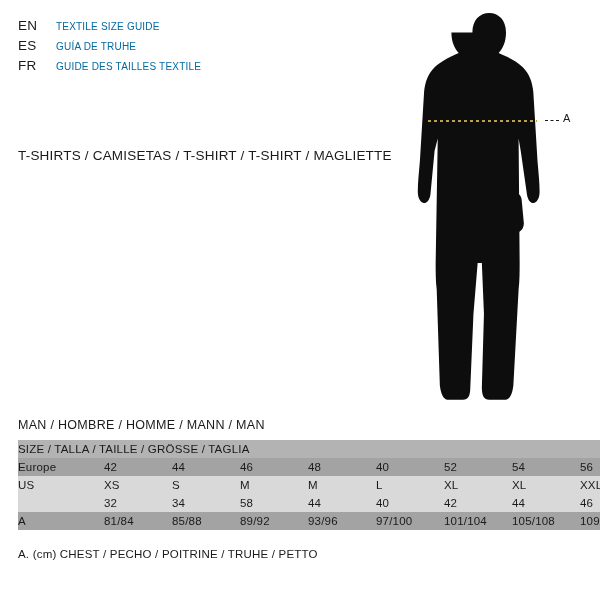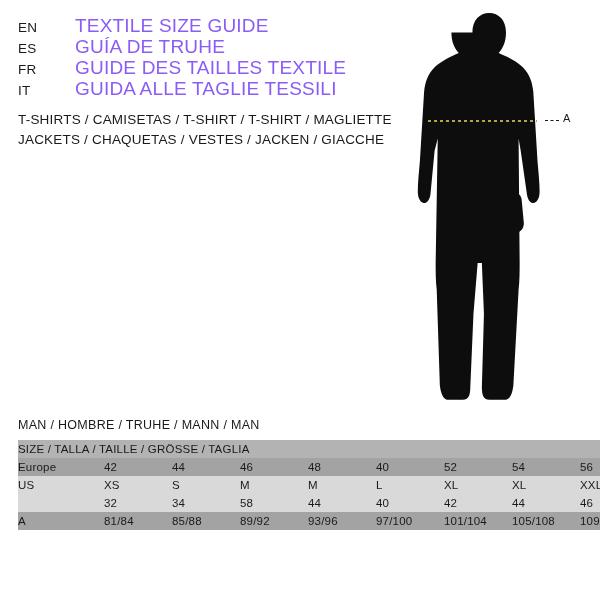--- a/index.html
+++ b/index.html
@@ -36,39 +36,39 @@
     font-size: 13.5px;
     letter-spacing: 0.2px;
   }
   .lang-code {
     width: 38px;
     flex: 0 0 38px;
     font-size: 13.5px;
     color: #1a1a1a;
   }
   .lang-text {
-    font-size: 19px;
-    color: #8b5cf6;
-    white-space: nowrap;
-    margin-left: 19px;
+    font-size: 10px;
+    color: #0369a1;
+    white-space: nowrap;
   }
 
   
   .categories {
     position: absolute;
     left: 18px;
     top: 110px;
     width: 400px;
   }
   .cat-line {
     font-size: 13.5px;
     line-height: 20px;
     letter-spacing: 0.2px;
     white-space: nowrap;
     color: #1a1a1a;
+    margin-top: 36px;
   }
 
   
   .figure-wrap {
     position: absolute;
     left: 400px;
     top: 8px;
     width: 200px;
     height: 400px;
   }
@@ -159,29 +159,24 @@
       <span class="lang-text">TEXTILE SIZE GUIDE</span>
     </div>
     <div class="lang-row">
       <span class="lang-code">ES</span>
       <span class="lang-text">GUÍA DE TRUHE</span>
     </div>
     <div class="lang-row">
       <span class="lang-code">FR</span>
       <span class="lang-text">GUIDE DES TAILLES TEXTILE</span>
     </div>
-    <div class="lang-row">
-      <span class="lang-code">IT</span>
-      <span class="lang-text">GUIDA ALLE TAGLIE TESSILI</span>
-    </div>
   </div>
 
   <div class="categories">
     <div class="cat-line">T-SHIRTS / CAMISETAS / T-SHIRT / T-SHIRT / MAGLIETTE</div>
-    <div class="cat-line">JACKETS / CHAQUETAS / VESTES / JACKEN / GIACCHE</div>
   </div>
 
   <div class="figure-wrap">
     <svg width="200" height="400" viewBox="0 0 200 400">
       <path fill="#0d0d0d" d="
         M88,24
         C88,12 95,5 104,5
         C113,5 120,12 120,24
         C120,33 117,40 113,44
         C120,47 130,52 136,58
@@ -222,21 +217,21 @@
 
       <path fill="#0d0d0d" d="M126,180 c5,0 9,4 9,9 l2,22 c0,5 -3,9 -7,9 c-4,0 -7,-4 -7,-9 z" transform="translate(-20,0) scale(1.05,1.02)"></path>
 
       <line x1="28" y1="113" x2="137" y2="113" stroke="#b8a24a" stroke-width="2" stroke-dasharray="3,3"></line>
     </svg>
     <div class="measure-dash"></div>
     <div class="measure-label">A</div>
   </div>
 
   <div class="table-area">
-    <div class="man-title">MAN / HOMBRE / TRUHE / MANN / MAN</div>
+    <div class="man-title">MAN / HOMBRE / HOMME / MANN / MAN</div>
     <table class="size-table">
       <colgroup>
         <col class="col-label">
           <col class="col-val">
           <col class="col-val">
           <col class="col-val">
           <col class="col-val">
           <col class="col-val">
           <col class="col-val">
           <col class="col-val">
@@ -287,14 +282,15 @@
           <td>93/96</td>
           <td>97/100</td>
           <td>101/104</td>
           <td>105/108</td>
           <td>109/112</td>
         </tr>
       </tbody>
     </table>
   </div>
 
+  <div class="foot-note">A. (cm) CHEST / PECHO / POITRINE / TRUHE / PETTO</div>
 
 </div>
 
 </body></html>

